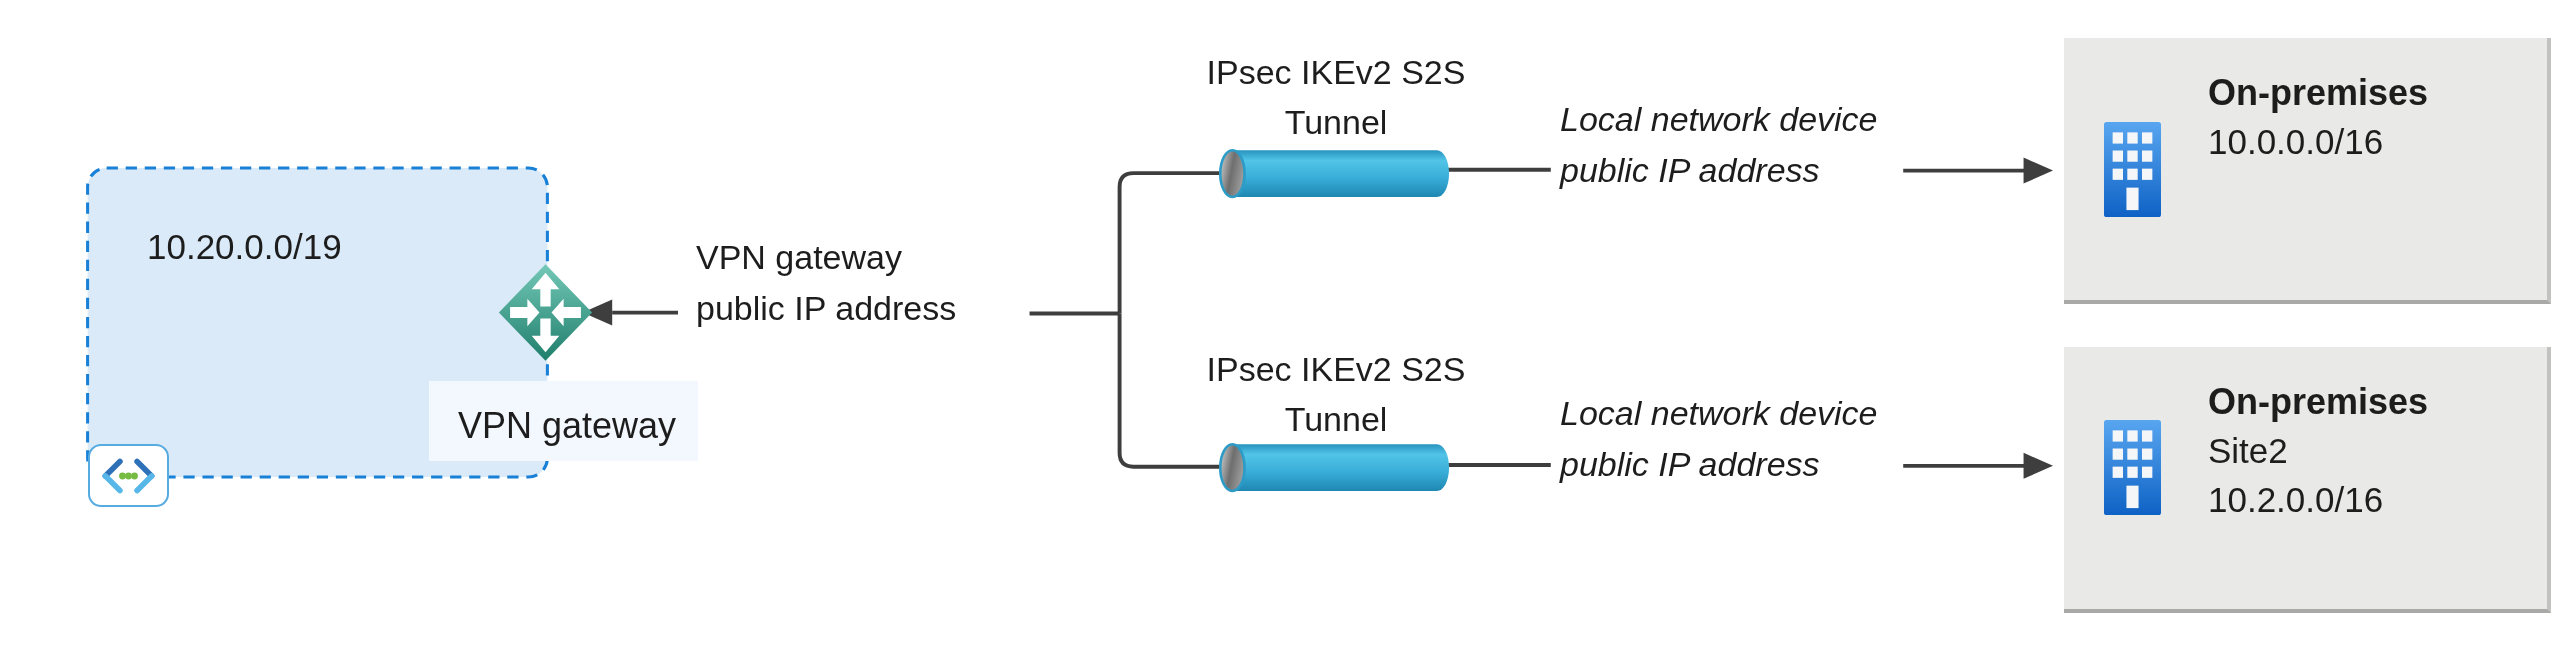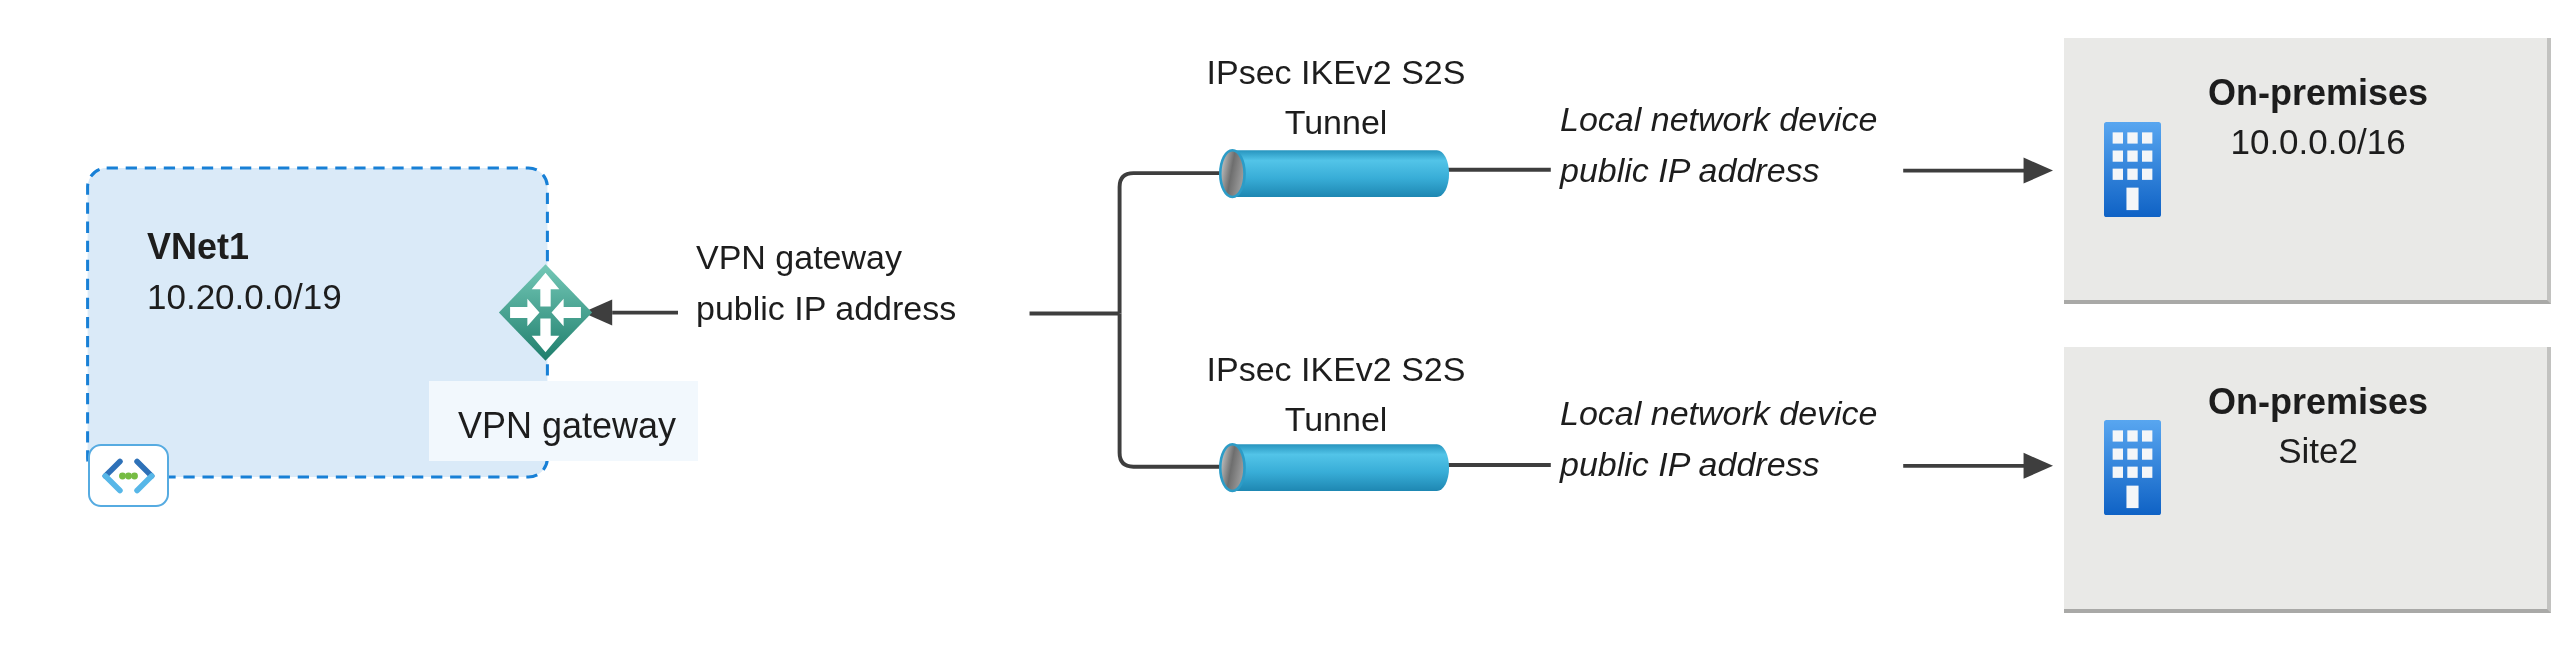--- a/index.html
+++ b/index.html
@@ -21,21 +21,21 @@
   .tunnel1-label{left:1154px;top:47px;}
   .tunnel2-label{left:1154px;top:344px;}
   
   .dev-label{line-height:51px;font-style:italic;}
   .dev1-label{left:1560px;top:94px;}
   .dev2-label{left:1560px;top:388px;}
   
   .site-box{width:483px;height:262px;background:#e9e9e7;border-right:4.3px solid #c2c2c0;border-bottom:4.3px solid #a9a9a7;}
   .site1-box{left:2064px;top:38px;}
   .site2-box{left:2064px;top:347px;}
-  .site-text{line-height:49px;font-size:35px;text-align:center;}
+  .site-text{line-height:49px;font-size:35px;}
   .site1-text{left:2208px;top:68px;}
   .site2-text{left:2208px;top:377px;}
   .site-icon{width:57px;height:95px;}
   .site1-icon{left:2104px;top:122px;}
   .site2-icon{left:2104px;top:420px;}
   
   .vnet-icon-box{left:88px;top:444px;width:81px;height:63px;background:#ffffff;border:2.6px solid #56abe1;border-radius:13px;display:flex;align-items:center;justify-content:center;box-sizing:border-box;}
 </style>
 </head>
 <body>
@@ -64,21 +64,20 @@
       <polygon points="2370,197 2336,182 2336,212"></polygon>
       <polygon points="2370,538 2336,523 2336,553"></polygon>
     </g>
   </svg>
 
   <svg class="abs" style="left:85px;top:165px;" width="465" height="315" viewBox="0 0 537 363">
     <rect x="3" y="3" width="531" height="357" rx="22" ry="22" fill="#daeaf8" stroke="#1880d6" stroke-width="3.5" stroke-dasharray="13 9"></rect>
   </svg>
 
   <div class="abs lbl vnet-text">
-    <div class="bold">VNet1</div>
     <div>10.20.0.0/19</div>
   </div>
 
   <div class="abs gw-label-bg"></div>
   <div class="abs lbl gw-label-text">VPN gateway</div>
 
   <div class="abs vnet-icon-box">
     <svg width="55" height="36" viewBox="0 0 64 42">
       <g fill="none" stroke-width="6.5" stroke-linecap="round" stroke-linejoin="round">
         <path d="M22,4 L5,21" stroke="#2e71b8"></path>
@@ -197,16 +196,17 @@
         <rect x="44" y="33" width="12" height="13"></rect>
       <rect x="10" y="54" width="12" height="13"></rect>
         <rect x="27" y="54" width="12" height="13"></rect>
         <rect x="44" y="54" width="12" height="13"></rect>
       <rect x="26" y="76" width="14" height="26"></rect>
     </g>
   </svg>
   <div class="abs lbl site-text site2-text">
     <div class="bold">On-premises</div>
     <div>Site2</div>
+    <div>10.2.0.0/16</div>
   </div>
 
 </div>
 
 
 </body></html>

